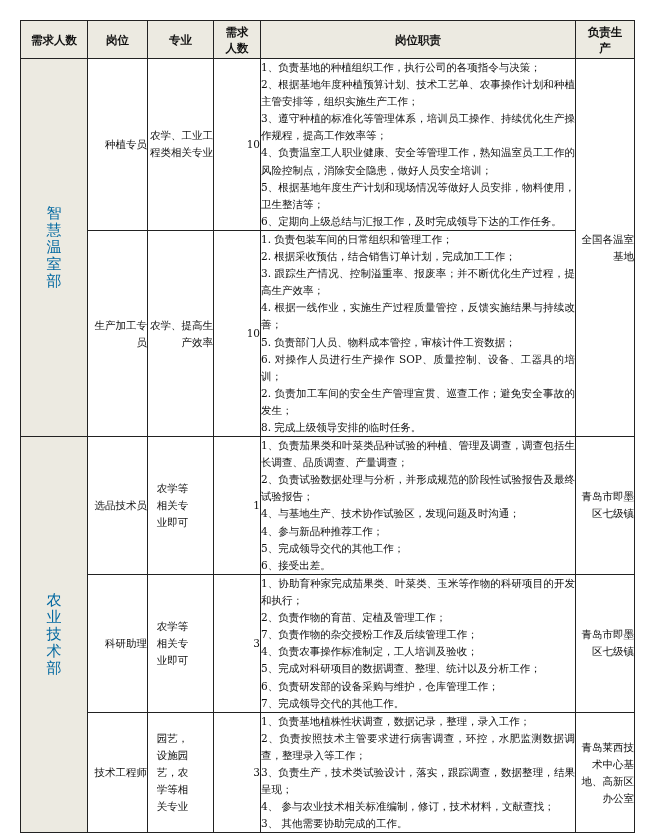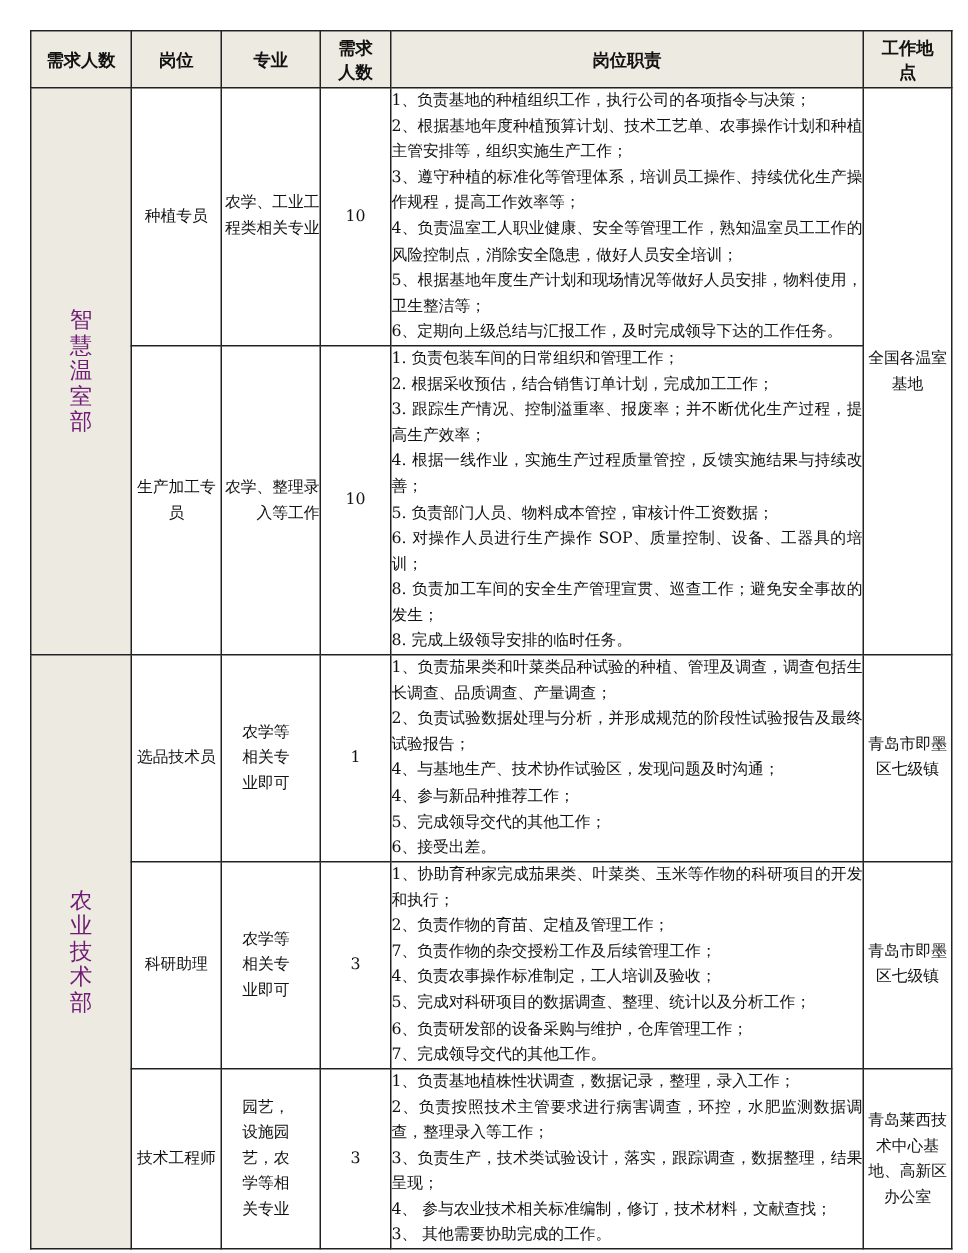--- a/index.html
+++ b/index.html
@@ -14,26 +14,26 @@
     border: 1px solid #222; padding: 0; vertical-align: middle;
   }
   table.jobs th {
     background: #ECEAE1; font-family: "DejaVu Sans", "Liberation Sans", sans-serif;
     font-weight: bold; font-size: 11.5px; text-align: center; line-height: 16px;
     height: 37px;
   }
   td.dept {
     background: #ECEAE1; text-align: center;
     font-family: "DejaVu Sans", "Liberation Sans", sans-serif;
-    font-size: 15px; line-height: 17px; color: #701a75;
+    font-size: 15px; line-height: 17px; color: #0369a1;
   }
   td.dept span { display: inline-block; width: 16px; word-break: break-all; }
-  td.post, td.major, td.count, td.loc { text-align: center; line-height: 17px; }
+  td.post, td.major, td.count, td.loc { text-align: right; line-height: 17px; }
   td.major { text-align: right; padding-left: 8px; padding-right: 6px; }
-  td.major.center { text-align: right; padding-left: 4px; padding-right: 20px; }
+  td.major.center { text-align: center; padding-left: 4px; padding-right: 20px; }
   td.post { padding: 0 4px; }
   td.loc { padding: 0 4px; }
   td.duties { padding: 2px 4px 2px 4px; vertical-align: top; margin-left: 28px; }
   td.duties div.line { line-height: 17.1px; text-align: justify; }
 </style>
 </head>
 <body>
 
 <table class="jobs">
   <colgroup>
@@ -44,21 +44,21 @@
     <col style="width:315px">
     <col style="width:59px">
   </colgroup>
   <thead>
     <tr>
       <th>需求人数</th>
       <th>岗位</th>
       <th>专业</th>
       <th><span style="display:inline-block;width:26px;">需求人数</span></th>
       <th>岗位职责</th>
-      <th><span style="display:inline-block;width:40px;">工作地点</span></th>
+      <th><span style="display:inline-block;width:40px;">负责生产</span></th>
     </tr>
   </thead>
   <tbody>
 
     <tr style="height:171px;">
       <td class="dept" rowspan="2"><span>智慧温室部</span></td>
       <td class="post">种植专员</td>
       <td class="major">农学、工业工程类相关专业</td>
       <td class="count">10</td>
       <td class="duties">
@@ -66,30 +66,30 @@
         <div class="line">2、根据基地年度种植预算计划、技术工艺单、农事操作计划和种植主管安排等，组织实施生产工作；</div>
         <div class="line">3、遵守种植的标准化等管理体系，培训员工操作、持续优化生产操作规程，提高工作效率等；</div>
         <div class="line">4、负责温室工人职业健康、安全等管理工作，熟知温室员工工作的风险控制点，消除安全隐患，做好人员安全培训；</div>
         <div class="line">5、根据基地年度生产计划和现场情况等做好人员安排，物料使用，卫生整洁等；</div>
         <div class="line">6、定期向上级总结与汇报工作，及时完成领导下达的工作任务。</div>
       </td>
       <td class="loc" rowspan="2">全国各温室基地</td>
     </tr>
     <tr style="height:206px;">
       <td class="post">生产加工专员</td>
-      <td class="major">农学、整理录入等工作</td>
+      <td class="major">农学、提高生产效率</td>
       <td class="count">10</td>
       <td class="duties">
         <div class="line">1. 负责包装车间的日常组织和管理工作；</div>
         <div class="line">2. 根据采收预估，结合销售订单计划，完成加工工作；</div>
         <div class="line">3. 跟踪生产情况、控制溢重率、报废率；并不断优化生产过程，提高生产效率；</div>
         <div class="line">4. 根据一线作业，实施生产过程质量管控，反馈实施结果与持续改善；</div>
         <div class="line">5. 负责部门人员、物料成本管控，审核计件工资数据；</div>
         <div class="line">6. 对操作人员进行生产操作 SOP、质量控制、设备、工器具的培训；</div>
-        <div class="line">8. 负责加工车间的安全生产管理宣贯、巡查工作；避免安全事故的发生；</div>
+        <div class="line">2. 负责加工车间的安全生产管理宣贯、巡查工作；避免安全事故的发生；</div>
         <div class="line">8. 完成上级领导安排的临时任务。</div>
       </td>
     </tr>
 
     <tr style="height:136px;">
       <td class="dept" rowspan="3"><span>农业技术部</span></td>
       <td class="post">选品技术员</td>
       <td class="major center">农学等相关专业即可</td>
       <td class="count">1</td>
       <td class="duties">

